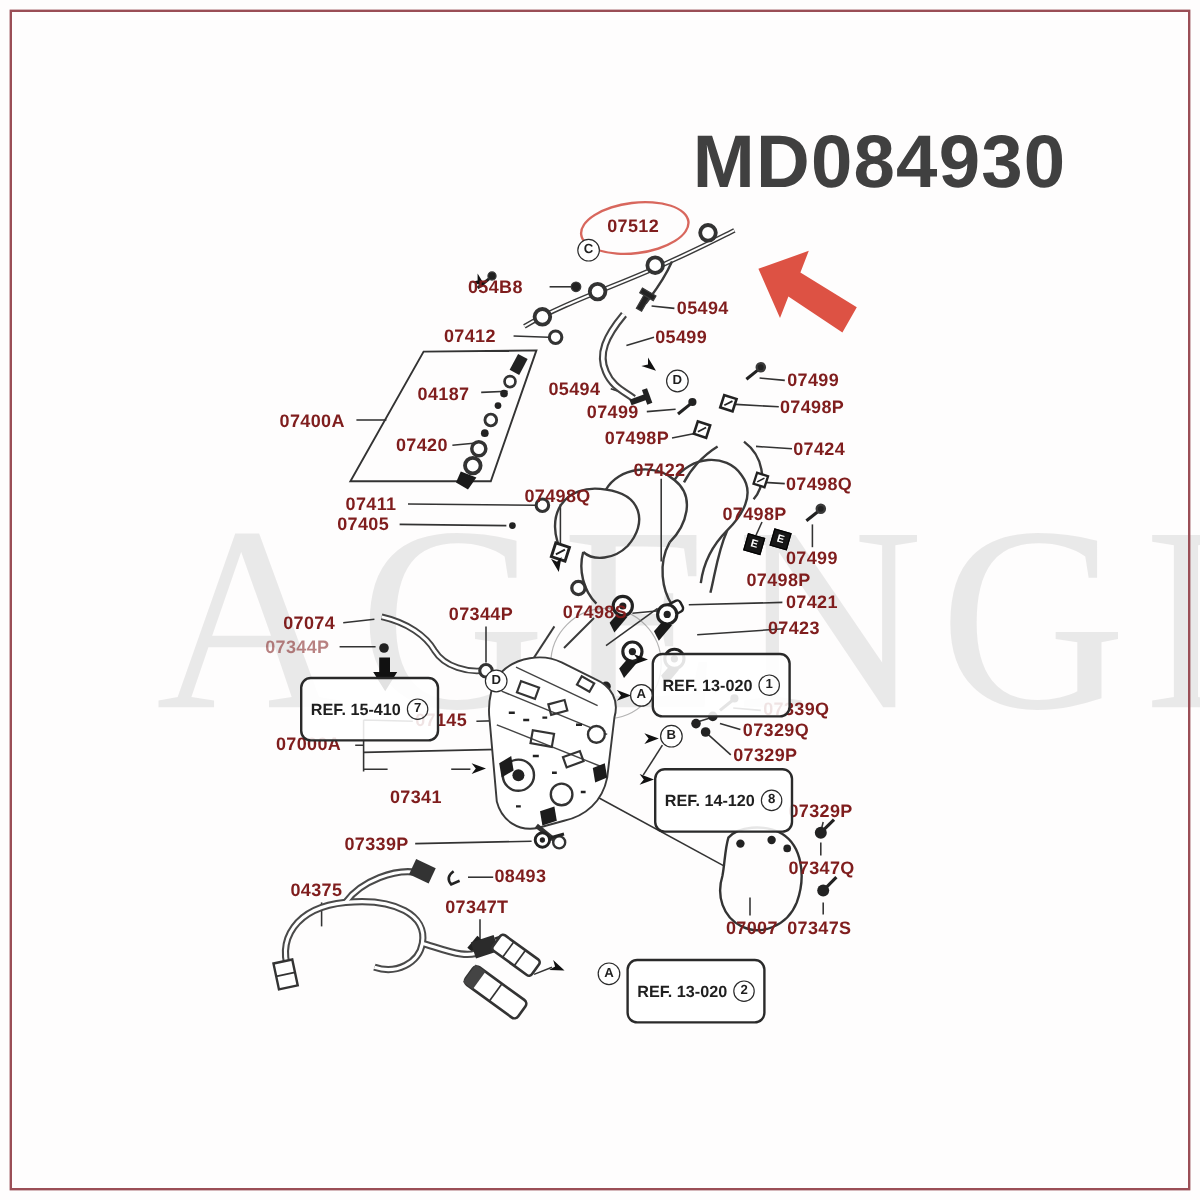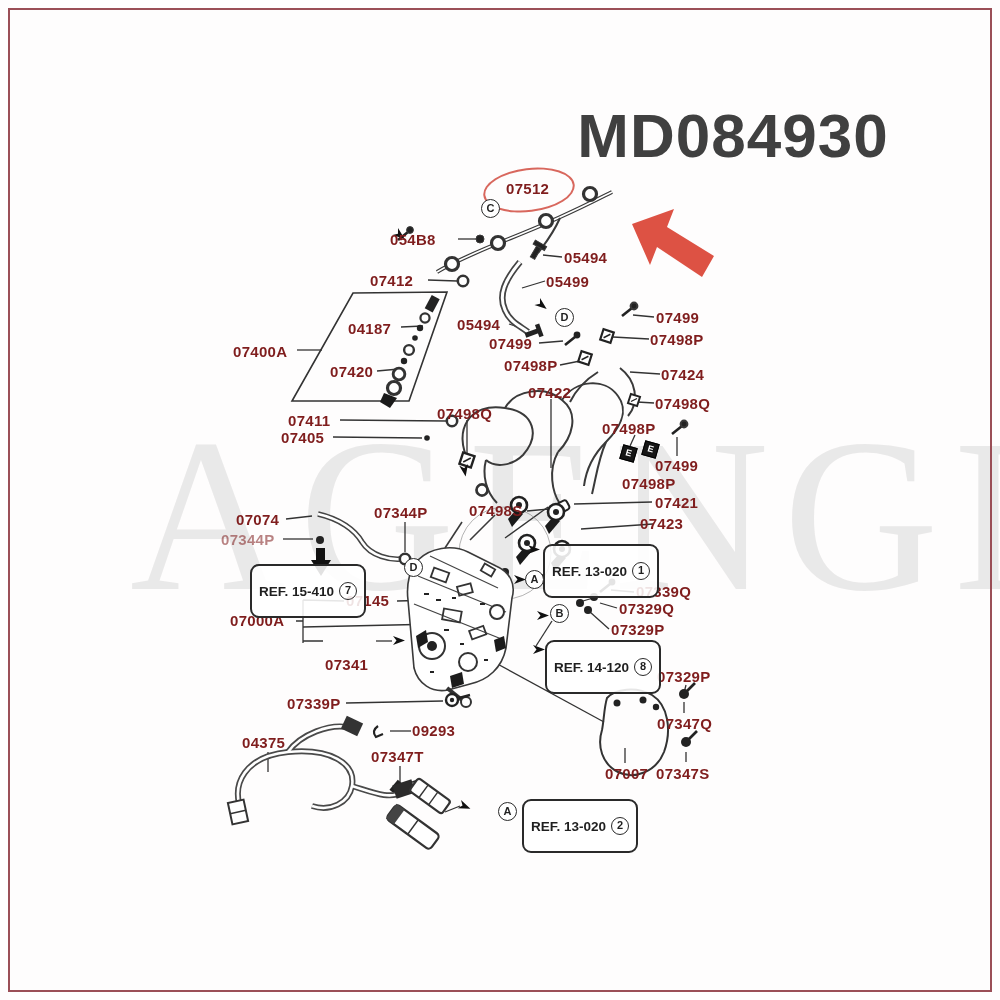--- a/index.html
+++ b/index.html
@@ -330,21 +330,21 @@
   <div class="lbl" style="left:236px;top:511px">07074</div>
   <div class="lbl faded" style="left:221px;top:531px">07344P</div>
   <div class="lbl" style="left:346px;top:592px">07145</div>
   <div class="lbl" style="left:230px;top:612px">07000A</div>
   <div class="lbl" style="left:325px;top:656px">07341</div>
   <div class="lbl" style="left:636px;top:583px">07339Q</div>
   <div class="lbl" style="left:619px;top:600px">07329Q</div>
   <div class="lbl" style="left:611px;top:621px">07329P</div>
   <div class="lbl" style="left:657px;top:668px">07329P</div>
   <div class="lbl" style="left:287px;top:695px">07339P</div>
-  <div class="lbl" style="left:412px;top:722px">09293</div>
+  <div class="lbl" style="left:412px;top:722px">08493</div>
   <div class="lbl" style="left:242px;top:734px">04375</div>
   <div class="lbl" style="left:371px;top:748px">07347T</div>
   <div class="lbl" style="left:657px;top:715px">07347Q</div>
   <div class="lbl" style="left:605px;top:765px">07007</div>
   <div class="lbl" style="left:656px;top:765px">07347S</div>
   <div class="lbl" style="left:506px;top:180px">07512</div>
 
   <div class="refbox" style="left:250px;top:564px">
     <span>REF. 15-410</span>
     <span class="circnum">7</span>

